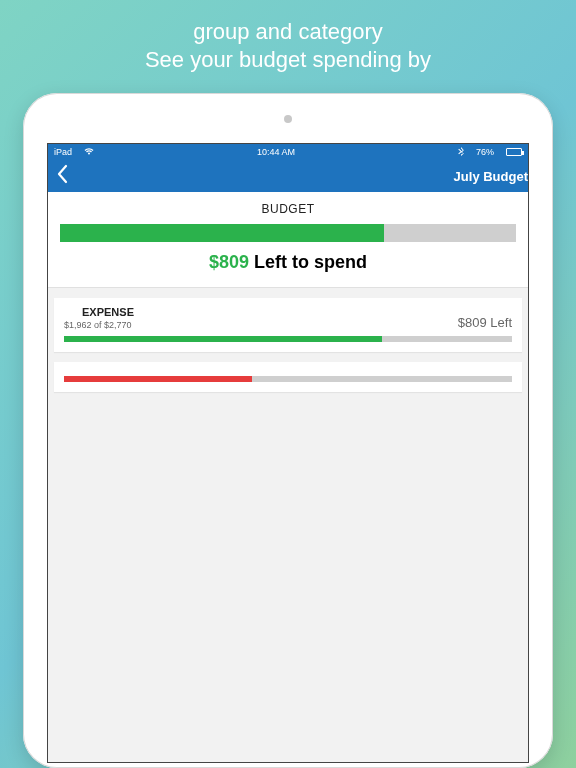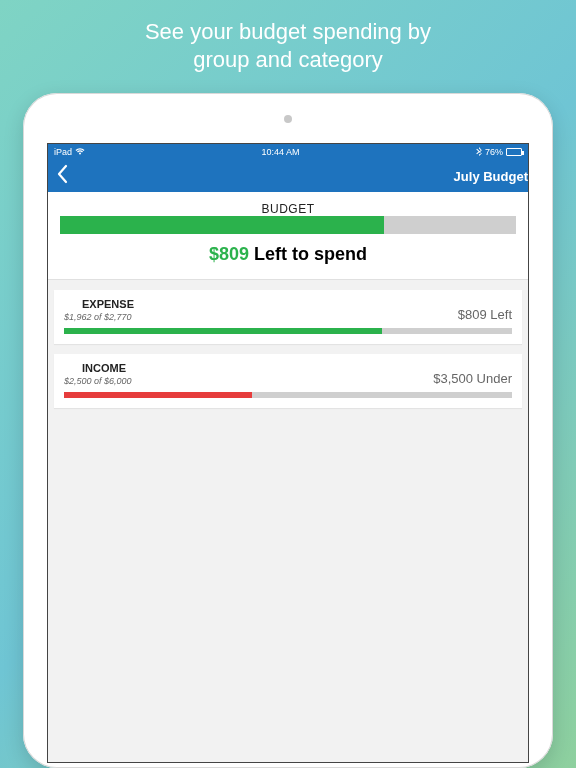--- a/index.html
+++ b/index.html
@@ -28,61 +28,61 @@
   }
   .screen {
     width: 100%; height: 620px; background: #f2f2f2;
     border: 1px solid #444; position: relative; overflow: hidden;
   }
   .statusbar {
     height: 16px; background: #1e73be; color: #fff;
     display: flex; align-items: center; justify-content: space-between;
     padding: 0 6px; font-size: 9px;
   }
-  .sb-left, .sb-right { display: flex; align-items: center; gap: 3px; }
+  .sb-left, .sb-right { display: flex; align-items: center; gap: 12px; }
   .wifi-icon, .bt-icon { display:inline-block; }
   .batt { display:inline-flex; align-items:center; gap:2px; }
   .batt-shell { width:16px; height:8px; border:1px solid #fff; border-radius:1px; position:relative; }
   .batt-shell::after { content:""; position:absolute; right:-3px; top:2px; width:2px; height:4px; background:#fff; }
   .batt-fill { height:100%; width:37%; background:#fff; }
   .navbar {
     height: 32px; background: #1e73be; color:#fff;
     display:flex; align-items:center; justify-content:flex-end; position:relative;
   }
   .nav-back { position:absolute; left:8px; top:4px; font-size:20px; font-weight:300; color:#fff; cursor:pointer; }
   .nav-title { font-size:13px; font-weight:600; }
   .budget-panel {
     background:#fff; padding:10px 8px 14px 8px; text-align:center;
     border-bottom:1px solid #e0e0e0;
   }
-  .budget-label { font-size:12px; letter-spacing:0.5px; font-weight:500; color:#222; }
+  .budget-label { font-size:12px; letter-spacing:0.5px; font-weight:500; color:#222; margin-bottom:8px; }
   .big-bar { height:18px; background:#cfcfcf; margin:0 4px; position:relative; }
   .big-bar-fill { height:100%; background:#2bb24c; }
   .left-spend { margin-top:10px; font-size:18px; font-weight:600; }
   .left-spend .amt { color:#2bb24c; }
   .group {
     background:#fff; margin:10px 6px 0 6px; padding:8px 10px 10px 10px;
     box-shadow:0 1px 1px rgba(0,0,0,0.06);
   }
   .group-head { display:flex; justify-content:space-between; align-items:flex-end; }
   .group-title { font-size:11px; font-weight:600; color:#222;padding-left:18px; }
-  .group-sub { font-size:9px; color:#666; margin-top:2px;font-style:italic; }
+  .group-sub { font-size:9px; color:#666; margin-top:2px; }
   .group-right { font-size:13px; color:#666; }
   .mini-bar { height:6px; background:#cfcfcf; margin-top:6px; }
   .mini-fill { height:100%; }
   .mini-green { background:#2bb24c; }
   .mini-red { background:#e63c3c; }
 </style>
 </head>
 <body>
 
 <div class="bg">
   <div class="promo">
+    <div>group and category</div>
     <div>See your budget spending by</div>
-    <div>group and category</div>
   </div>
 
   <div class="ipad">
     <div class="screen">
 
       <div class="statusbar">
         <div class="sb-left">
           <span>iPad</span>
           <span class="wifi-icon">
             <svg width="10" height="8" viewBox="0 0 10 8">
@@ -131,27 +131,20 @@
             <div class="group-sub">$1,962 of $2,770</div>
           </div>
           <div class="group-right">$809 Left</div>
         </div>
         <div class="mini-bar">
           <div class="mini-fill mini-green" style="width:71%"></div>
         </div>
       </div>
 
       <div class="group">
-        <div class="group-head">
-          <div>
-            <div class="group-title">INCOME</div>
-            <div class="group-sub">$2,500 of $6,000</div>
-          </div>
-          <div class="group-right">$3,500 Under</div>
-        </div>
         <div class="mini-bar">
           <div class="mini-fill mini-red" style="width:42%"></div>
         </div>
       </div>
 
     </div>
   </div>
 </div>
 
 </body></html>

